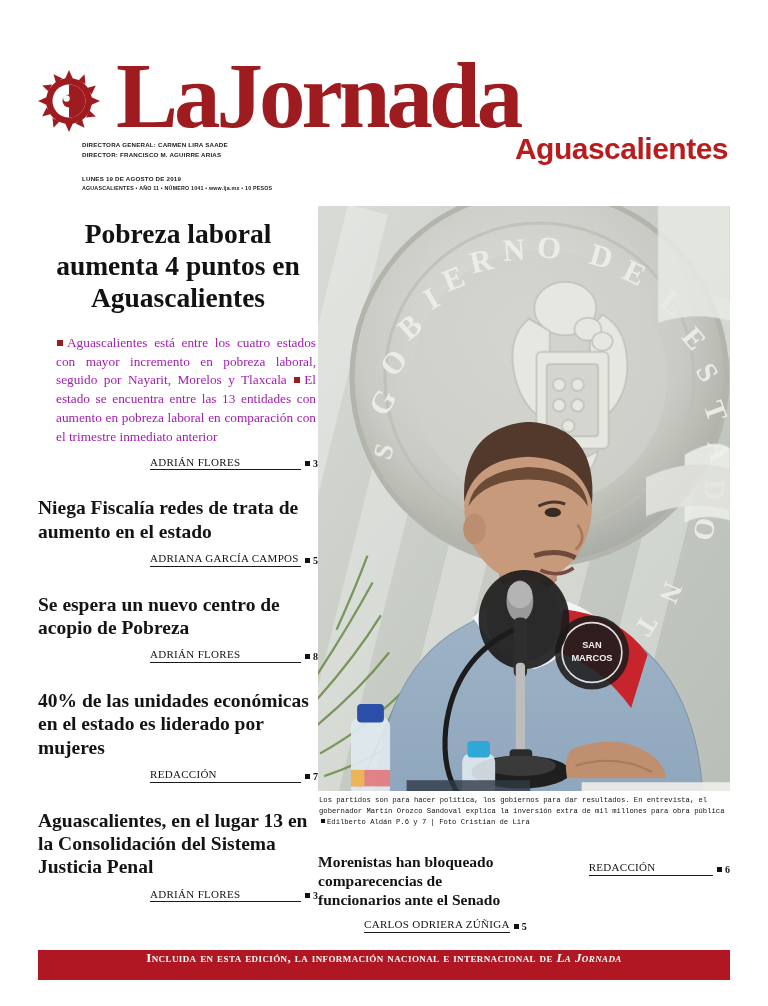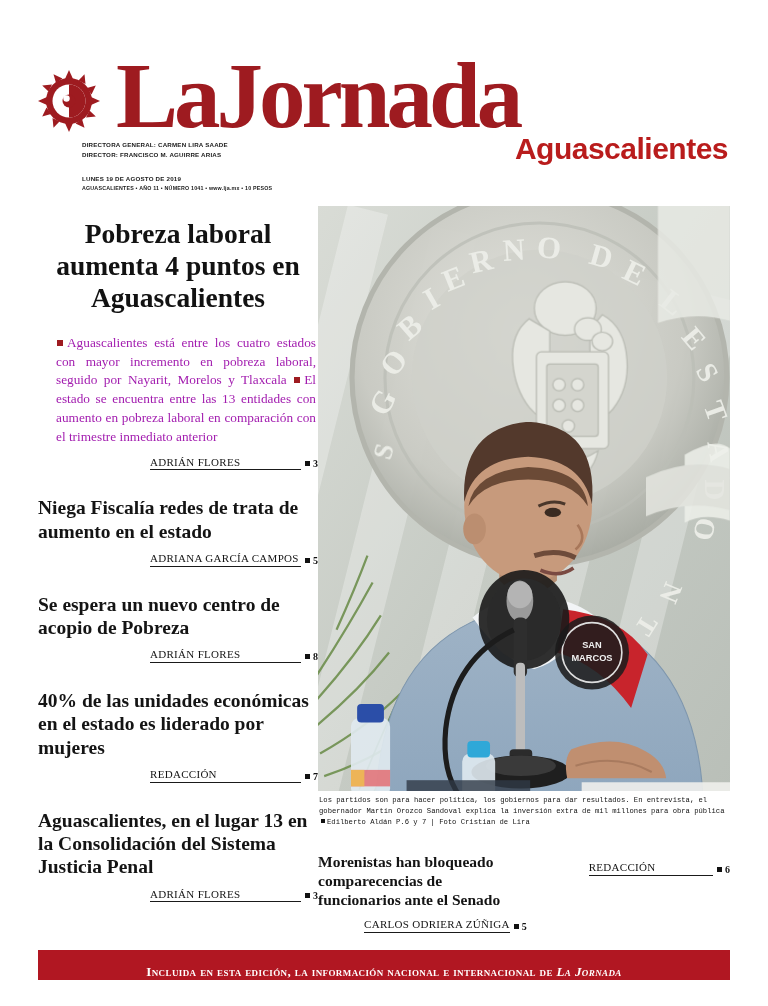--- a/index.html
+++ b/index.html
@@ -161,21 +161,21 @@
     color: #141414;
   }
   .byline.compact { padding-left: 46px; margin-top: 8px; }
 
   
   .footer-banner {
     position: absolute;
     left: 38px; right: 38px; bottom: 26px;
     background: #b11722;
     height: 30px;
-    display: flex; align-items: flex-end; justify-content: center;
+    display: flex; align-items: flex-start; justify-content: center;
   }
   .footer-banner span {
     color: #fff;
     font-family: "Liberation Serif", serif;
     font-weight: bold;
     font-size: 13px;
     font-variant: small-caps;
     letter-spacing: 0.4px;
   }
   .footer-banner em { font-style: italic; }

